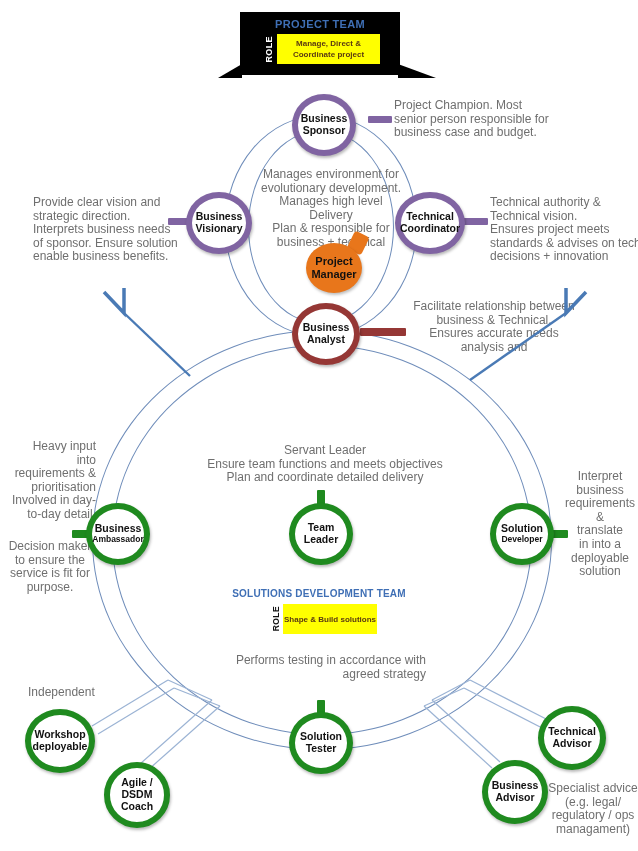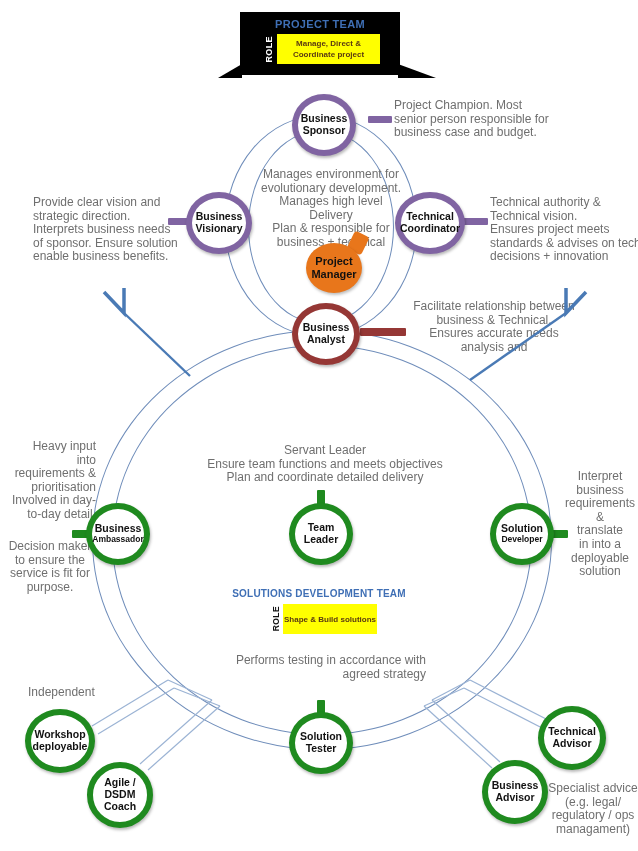--- a/index.html
+++ b/index.html
@@ -157,21 +157,21 @@
   <div class="node green" style="left:490px;top:503px;width:64px;height:62px;">
     <span class="n-l1">Solution</span>
     <span class="n-l2">Developer</span>
   </div>
 
   <div class="node green" style="left:25px;top:709px;width:70px;height:64px;">
     <span class="n-l1">Workshop</span>
     <span class="n-l1">deployable</span>
   </div>
 
-  <div class="node green" style="left:87px;top:762px;width:66px;height:66px;">
+  <div class="node green" style="left:104px;top:762px;width:66px;height:66px;">
     <span class="n-l1">Agile /</span>
     <span class="n-l1">DSDM</span>
     <span class="n-l1">Coach</span>
   </div>
 
   <div class="node green" style="left:289px;top:712px;width:64px;height:62px;">
     <span class="n-l1">Solution</span>
     <span class="n-l1">Tester</span>
   </div>
 

